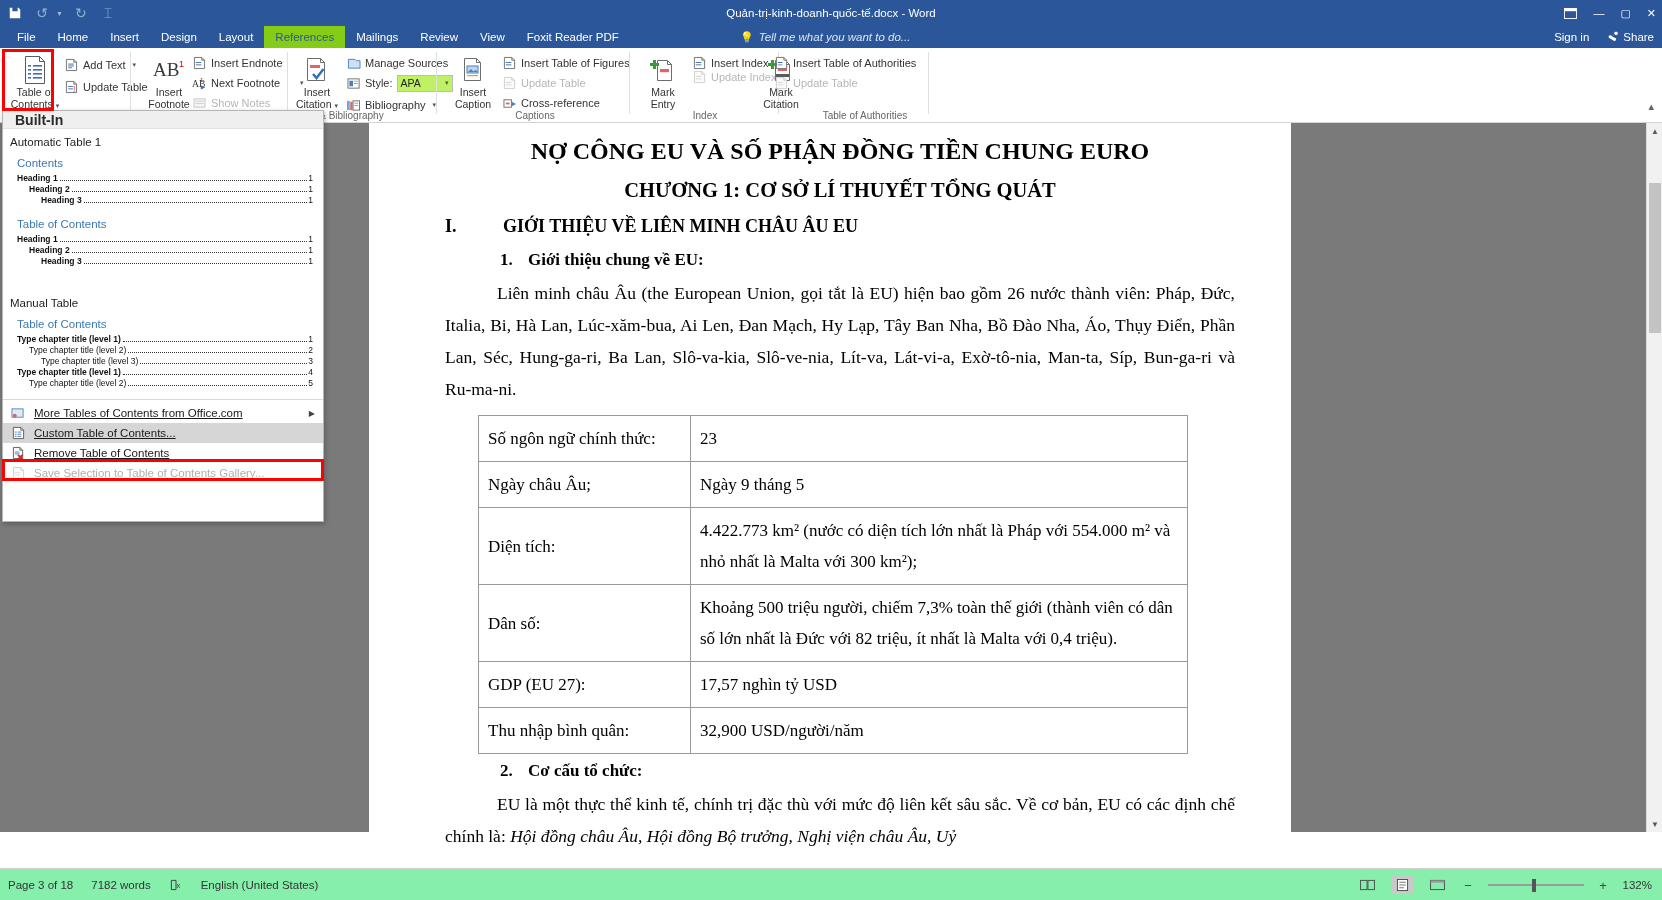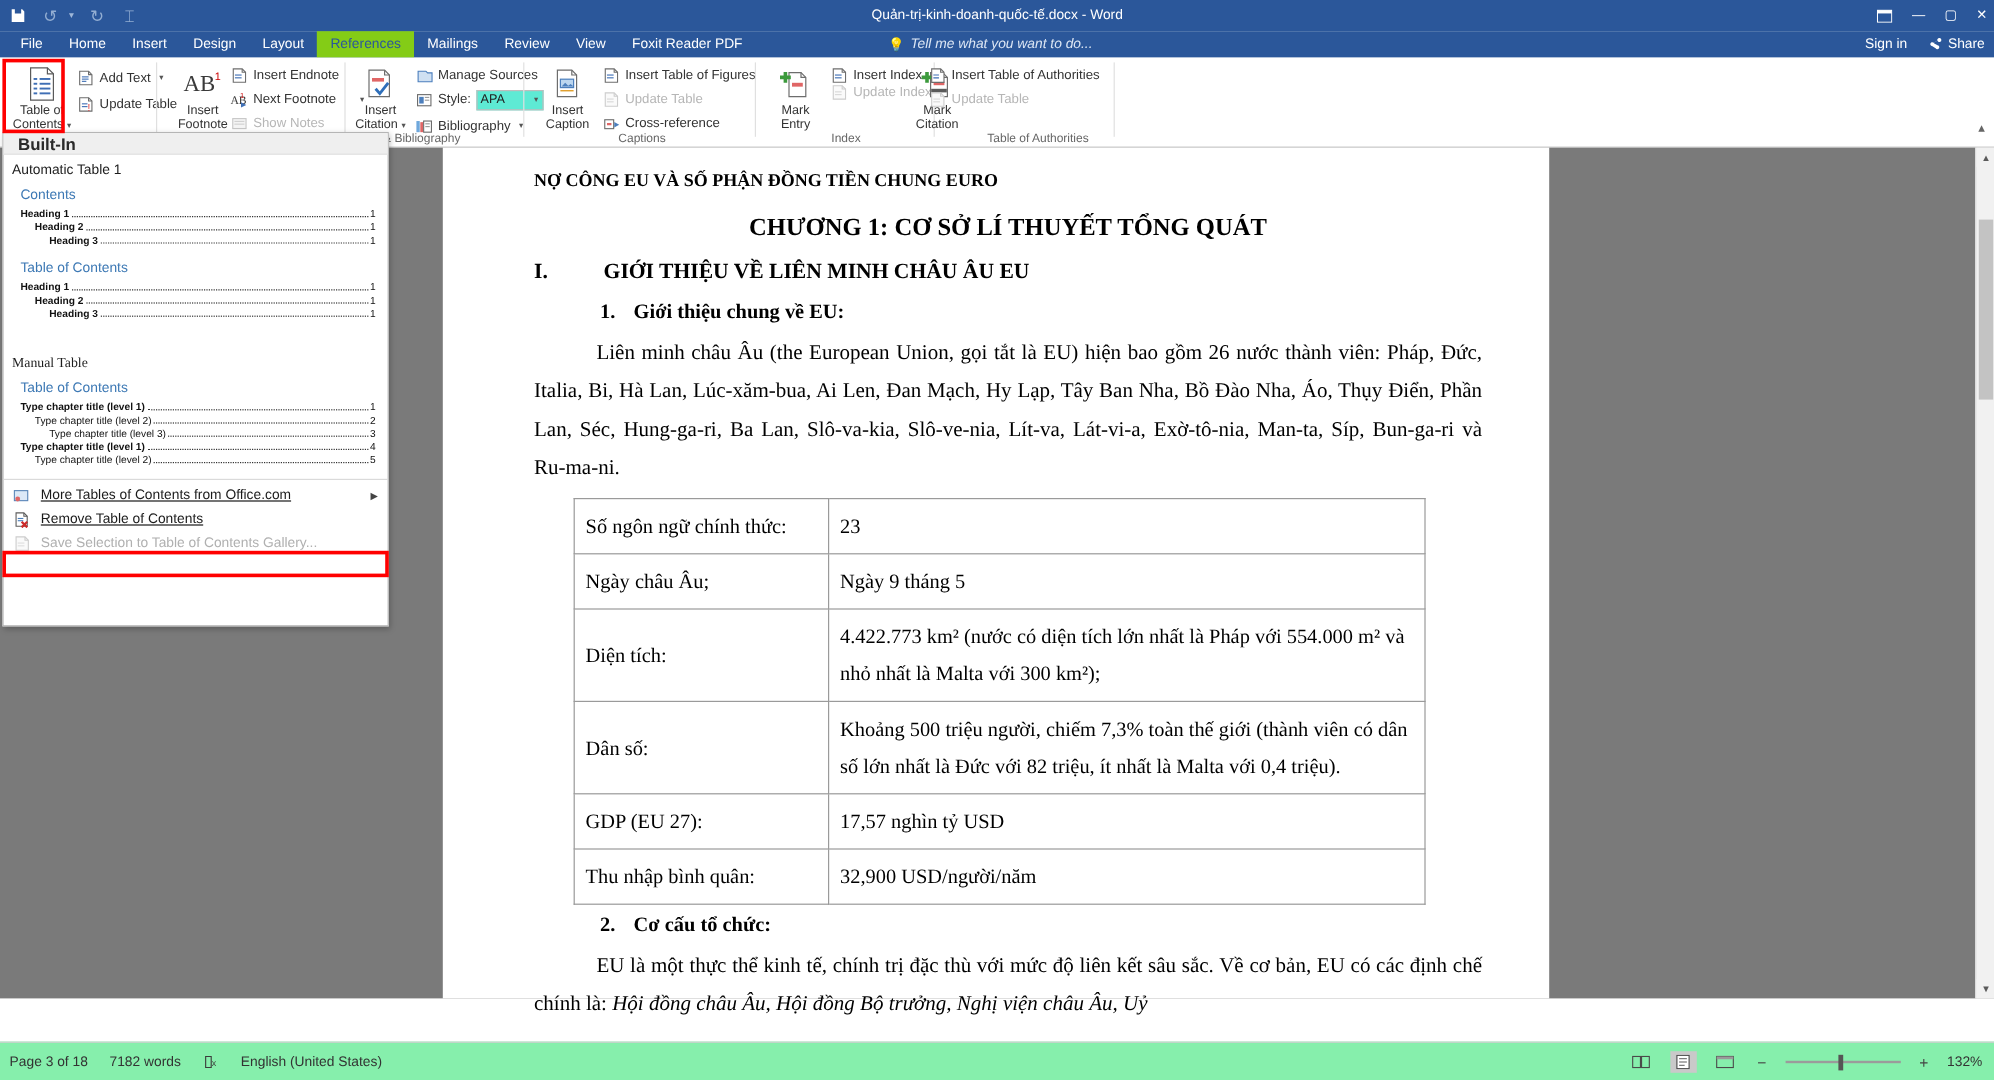--- a/index.html
+++ b/index.html
@@ -69,38 +69,38 @@
   .smbtn {
     position: absolute; display: flex; align-items: center; gap: 4px;
     font-size: 11px; color: #333; white-space: nowrap; height: 18px;
   }
   .smbtn.disabled { color: #b6b6b6; }
   .smbtn .si { width: 15px; height: 15px; display: flex; align-items: center; justify-content: center; }
   .dd { font-size: 7px; color: #555; margin-left: 3px; }
 
   .stylebox {
     display: inline-flex; align-items: center; justify-content: space-between;
-    width: 56px; height: 17px; border: 1px solid #bdbdbd; background: #5eead4;
+    width: 56px; height: 17px; border: 1px solid #bdbdbd; background: #bef264;
     font-size: 10.5px; padding: 0 3px; color: #222;
   }
 
   
   .docarea {
     position: absolute; top: 123px; left: 0; width: 1662px; height: 709px;
     background: #7a7a7a;
   }
   .page {
     position: absolute; left: 369px; top: 0; width: 922px; height: 709px;
     background: #ffffff;
   }
   .page-inner {
     position: absolute; left: 76px; top: 8px; width: 790px;
     font-family: "Liberation Serif", serif; color: #000;
   }
-  .doc-title { text-align: left; font-size: 15px; font-weight: bold; line-height: 40px; }
+  .doc-title { text-align: center; font-size: 24px; font-weight: bold; line-height: 40px; }
   .doc-sub   { text-align: center; font-size: 20.5px; font-weight: bold; line-height: 38px; }
   .h-roman { display: flex; font-size: 18px; font-weight: bold; line-height: 34px; }
   .h-roman .num { width: 58px; }
   .h-num { display: flex; font-size: 17px; font-weight: bold; line-height: 34px; padding-left: 55px; }
   .h-num .num { width: 28px; }
   .para { font-size: 17.5px; line-height: 32px; text-align: justify; }
   .para .ind { display: inline-block; width: 52px; }
   .ital { font-style: italic; }
 
   table.euTable {
@@ -697,21 +697,21 @@
           <span class="dots"></span>
           <span class="pg">1</span>
         </div>
         <div class="toc-row ind3">
           <span class="lbl b">Heading 3</span>
           <span class="dots"></span>
           <span class="pg">1</span>
         </div>
       </div>
 
-      <div class="gal-name" style="padding-top:24px;font-family:Liberation Serif, serif;">Manual Table</div>
+      <div class="gal-name" style="padding-top:24px;">Manual Table</div>
       <div class="gal-prev">
         <div class="gal-title">Table of Contents</div>
         <div class="toc-row ind1">
           <span class="lbl b">Type chapter title (level 1)</span>
           <span class="dots"></span>
           <span class="pg">1</span>
         </div>
         <div class="toc-row ind2">
           <span class="lbl">Type chapter title (level 2)</span>
           <span class="dots"></span>
@@ -740,20 +740,37 @@
         <span class="mi">
           <svg width="14" height="13" viewBox="0 0 15 14">
               <rect x="1" y="2" width="12" height="9" fill="#dce9f7" stroke="#5a86b8"></rect>
               <circle cx="4" cy="9.5" r="2.2" fill="#e06666"></circle>
             </svg>
         </span>
         <span class="u">More Tables of Contents from Office.com</span>
         <span class="submenu-arrow">▶</span>
       </div>
 
+      <div class="toc-item sel">
+        <span class="mi">
+          <svg width="13" height="14" viewBox="0 0 14 15">
+              <path fill="#fff" stroke="#5d5d5d" d="M1.5 1.5h8l3 3v9h-11z"></path>
+              <path fill="none" stroke="#5d5d5d" d="M9.5 1.5v3h3"></path>
+              <g fill="#4a7ebb">
+                <rect x="3" y="6" width="2" height="1"></rect>
+                <rect x="6" y="6" width="4" height="1"></rect>
+                <rect x="3" y="8.3" width="2" height="1"></rect>
+                <rect x="6" y="8.3" width="4" height="1"></rect>
+                <rect x="3" y="10.6" width="2" height="1"></rect>
+                <rect x="6" y="10.6" width="4" height="1"></rect>
+              </g>
+            </svg>
+        </span>
+        <span class="u">Custom Table of Contents...</span>
+      </div>
 
       <div class="toc-item">
         <span class="mi">
           <svg width="13" height="14" viewBox="0 0 14 15">
               <path fill="#fff" stroke="#5d5d5d" d="M1.5 1.5h7l3 3v9h-10z"></path>
               <path fill="none" stroke="#5d5d5d" d="M8.5 1.5v3h3"></path>
               <g fill="#4a7ebb">
                 <rect x="3" y="6" width="5" height="1"></rect>
                 <rect x="3" y="8" width="5" height="1"></rect>
               </g>

